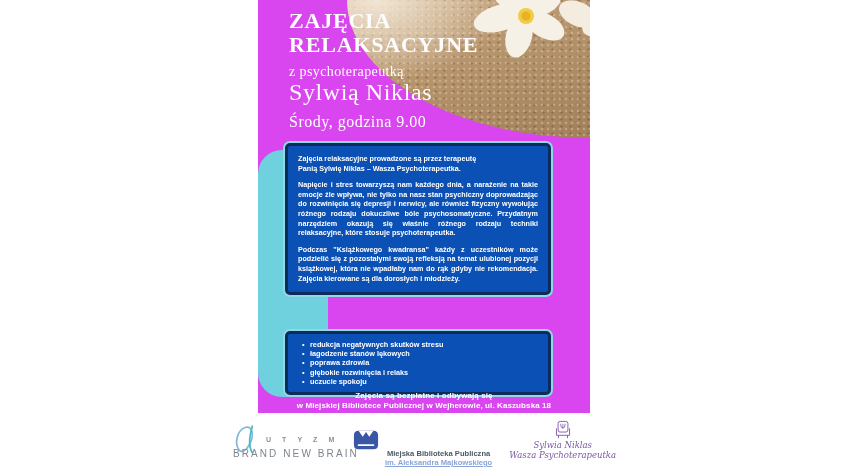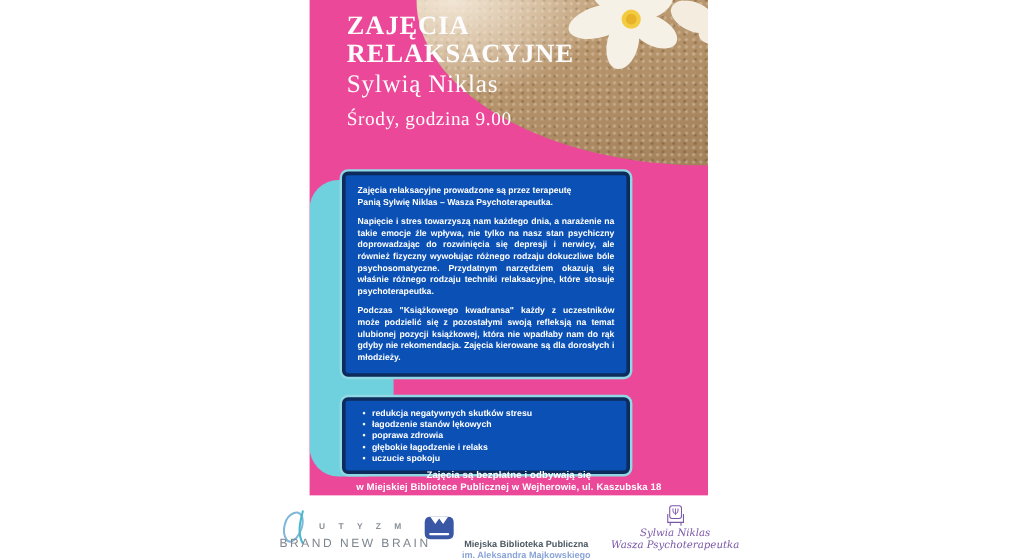--- a/index.html
+++ b/index.html
@@ -2,21 +2,21 @@
 <html><head>
 <meta charset="utf-8">
 <style>
   * { margin:0; padding:0; box-sizing:border-box; }
   html,body { width:848px; height:467px; background:#ffffff; font-family:"Liberation Sans", sans-serif; overflow:hidden; }
 
   .page { position:relative; width:848px; height:467px; background:#ffffff; }
 
   .poster { position:absolute; left:258px; top:0; width:332px; height:467px; }
 
-  .teal-bg { position:absolute; left:0; top:0; width:332px; height:413px; background:#ec4899; overflow:hidden; }
+  .teal-bg { position:absolute; left:0; top:0; width:332px; height:413px; background:#d946ef; overflow:hidden; }
 
   
   .photo { position:absolute; left:89px; top:0; width:243px; height:138px; z-index:2;
     border-bottom-left-radius:100% 100%; overflow:hidden;
     background-color:#b3916c;
     background-image:
       radial-gradient(ellipse at 12% 0%, rgba(243,232,216,0.95), rgba(243,232,216,0) 42%),
       radial-gradient(rgba(255,244,226,0.28) 1px, rgba(0,0,0,0) 1.7px),
       radial-gradient(rgba(84,56,28,0.30) 1px, rgba(0,0,0,0) 1.7px),
       linear-gradient(160deg, #cdae87 0%, #b6946c 45%, #a1805a 100%);
@@ -24,27 +24,27 @@
     background-position:0 0, 0 0, 3px 4px, 0 0;
   }
   .flower-main { position:absolute; right:14px; top:-8px; width:104px; height:70px; }
   .flower-edge { position:absolute; right:-26px; top:-4px; width:60px; height:54px; }
 
   
   .title-block { position:absolute; left:31px; top:9px; z-index:5; color:#fdfdfd;
     font-family:"Liberation Serif", serif; }
   .title-line { font-size:22px; line-height:24px; font-weight:700; letter-spacing:0.8px; }
   .subtitle-small { margin-top:7px; font-size:14px; line-height:15px; font-weight:400; letter-spacing:0.4px; }
-  .subtitle-name { margin-top:2px; font-size:21px; line-height:23px; font-weight:400; letter-spacing:0.6px; }
+  .subtitle-name { margin-top:2px; font-size:24px; line-height:23px; font-weight:400; letter-spacing:0.6px; }
   .schedule { margin-top:9px; font-size:16px; line-height:18px; font-weight:400; letter-spacing:0.5px; }
 
   
   .accent-shape { position:absolute; left:0; top:150px; width:70px; height:247px; background:#6FD1DE; border-radius:24px; z-index:1; }
 
-  .info-box, .benefits-box { position:absolute; left:27px; width:240px; z-index:3;
+  .info-box, .benefits-box { position:absolute; left:27px; width:266px; z-index:3;
     background:#0B51B5; border:3px solid #0D2B5B; box-shadow:0 0 0 2px #8FD9E4; border-radius:5px;
     color:#ffffff; }
   .info-box { top:143px; padding:8px 10px 2px 10px; }
   .info-box p { font-size:7.2px; line-height:9.6px; font-weight:700; margin-bottom:7px; }
   .pre { white-space:pre-line; }
   .just { text-align:justify; }
   .benefits-box { top:331px; padding:6px 10px 6px 14px; }
   .benefits-box ul { list-style:none; }
   .benefits-box li { font-size:7.3px; line-height:9.2px; font-weight:700; padding-left:8px; position:relative; }
   .benefits-box li::before { content:"•"; position:absolute; left:0; top:0; }
@@ -58,21 +58,21 @@
 
   .logo-autyzm { position:relative; width:106px; height:38px; flex:none; }
   .a-script { position:absolute; left:0; top:1px; width:36px; height:34px; }
   .autyzm-letters { position:absolute; left:34px; top:15px; font-size:7px; letter-spacing:4.6px; color:#8a9099; font-weight:700; white-space:nowrap; }
   .autyzm-brand { position:absolute; left:1px; top:27px; font-size:10px; letter-spacing:2.1px; color:#7e858e; white-space:nowrap; }
 
   .logo-library { display:flex; align-items:center; gap:4px; flex:none; }
   .library-icon { width:30px; height:26px; flex:none; }
   .library-text { display:flex; flex-direction:column; align-items:center;margin-top:43px; }
   .library-l1 { font-size:7.6px; line-height:9px; font-weight:700; color:#4d5a63; white-space:nowrap; }
-  .library-l2 { font-size:7.6px; line-height:9px; font-weight:700; color:#8aa4d6; white-space:nowrap; }
+  .library-l2 { font-size:7.6px; line-height:9px; font-weight:700; color:#8aa4d6; white-space:nowrap;text-decoration:underline; }
   .library-l3 { font-size:5.5px; line-height:7px; color:#8a9099; align-self:center; }
 
   .logo-therapist { display:flex; flex-direction:column; align-items:center; flex:none; margin-left:4px; }
   .therapist-icon { width:18px; height:20px; }
   .therapist-name, .therapist-role { font-family:"DejaVu Serif", serif; font-style:italic; font-size:8.5px; line-height:10px; color:#7b57a8; white-space:nowrap; }
 </style>
 </head>
 <body>
 
 <div class="page">
@@ -96,39 +96,40 @@
           <g fill="#f3ecdf">
             <ellipse cx="22" cy="18" rx="20" ry="12" transform="rotate(24 22 18)"></ellipse>
             <ellipse cx="44" cy="30" rx="18" ry="11" transform="rotate(-12 44 30)"></ellipse>
           </g>
         </svg>
       </div>
 
       <div class="title-block">
         <div class="title-line">ZAJĘCIA</div>
         <div class="title-line">RELAKSACYJNE</div>
+        <div class="subtitle-small">z psychoterapeutką</div>
         <div class="subtitle-name">Sylwią Niklas</div>
         <div class="schedule">Środy, godzina 9.00</div>
       </div>
 
       <div class="accent-shape"></div>
 
       <div class="info-box">
         <p class="pre">Zajęcia relaksacyjne prowadzone są przez terapeutę
 Panią Sylwię Niklas – Wasza Psychoterapeutka.</p>
         <p class="just">Napięcie i stres towarzyszą nam każdego dnia, a narażenie na takie emocje źle wpływa, nie tylko na nasz stan psychiczny doprowadzając do rozwinięcia się depresji i nerwicy, ale również fizyczny wywołując różnego rodzaju dokuczliwe bóle psychosomatyczne. Przydatnym narzędziem okazują się właśnie różnego rodzaju techniki relaksacyjne, które stosuje psychoterapeutka.</p>
         <p class="just">Podczas "Książkowego kwadransa" każdy z uczestników może podzielić się z pozostałymi swoją refleksją na temat ulubionej pozycji książkowej, która nie wpadłaby nam do rąk gdyby nie rekomendacja. Zajęcia kierowane są dla dorosłych i młodzieży.</p>
       </div>
 
       <div class="benefits-box">
         <ul>
           <li>redukcja negatywnych skutków stresu</li>
           <li>łagodzenie stanów lękowych</li>
           <li>poprawa zdrowia</li>
-          <li>głębokie łagodzenie i relaks</li>
+          <li>głębokie rozwinięcia i relaks</li>
           <li>uczucie spokoju</li>
         </ul>
       </div>
 
       <div class="free-note">
         <div>Zajęcia są bezpłatne i odbywają się</div>
         <div>w Miejskiej Bibliotece Publicznej w Wejherowie, ul. Kaszubska 18</div>
       </div>
     </div>
 

